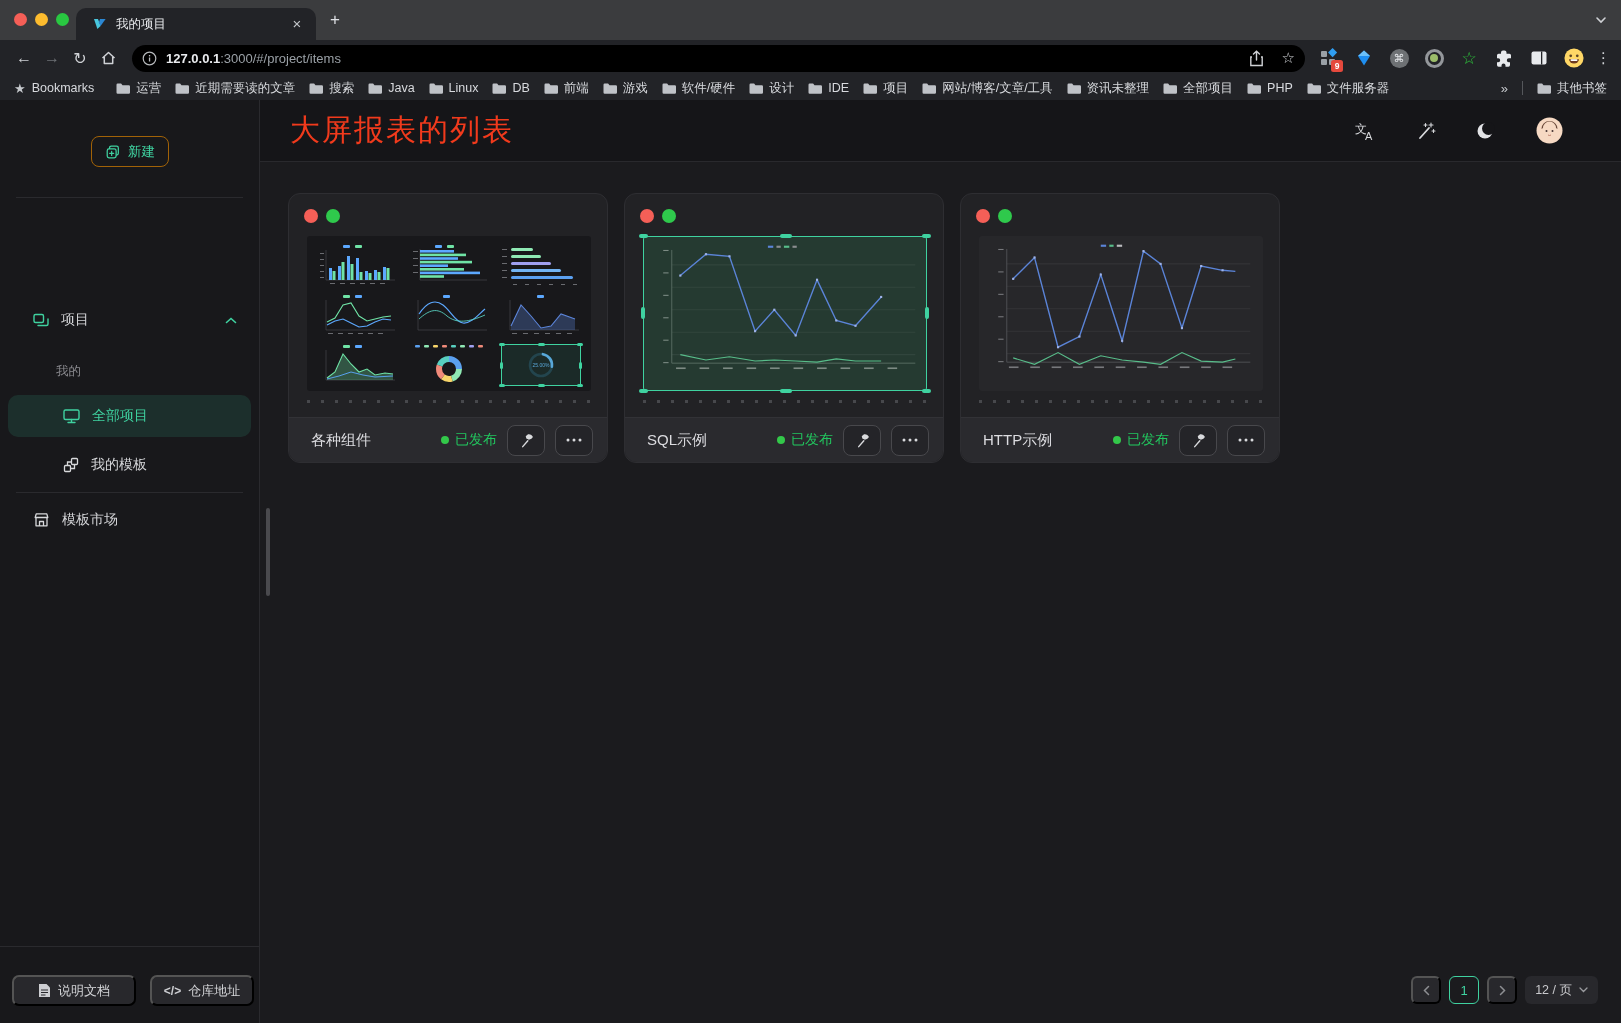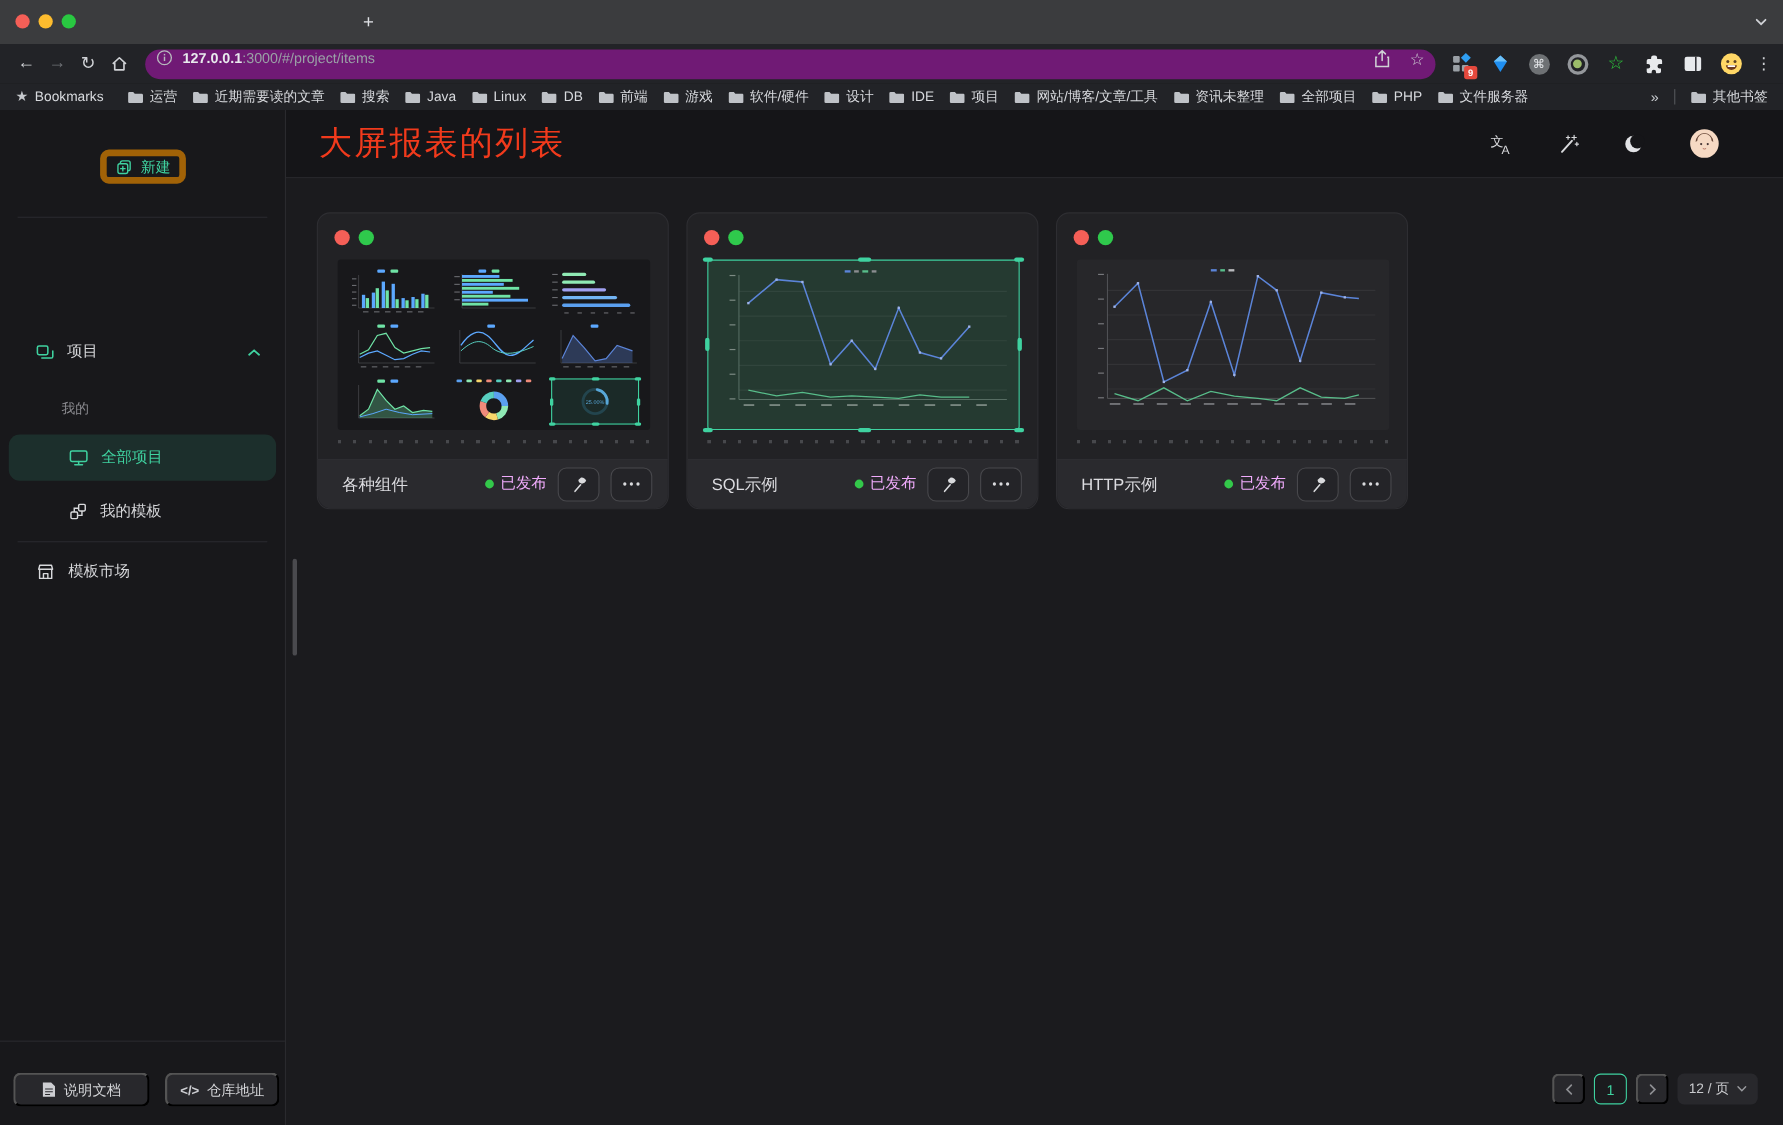--- a/index.html
+++ b/index.html
@@ -16,22 +16,22 @@
   .tab .fav { width:16px; height:16px; margin:0 8px 0 6px; flex:none; }
   .tab .ttl { color:#e8eaed; font-size:12.5px; flex:1; white-space:nowrap; overflow:hidden; }
   .tab .close { color:#c3c6ca; font-size:15px; width:18px; height:18px; line-height:17px; text-align:center; border-radius:4px; }
   .newtab { position:absolute; left:330px; top:13px; color:#dfe1e5; font-size:17px; line-height:14px; }
   .tabchev { position:absolute; right:14px; top:16px; }
   .toolbar { position:absolute; top:40px; left:0; right:0; height:36px; background:#222327;
     display:flex; align-items:center; padding:0 10px; }
   .navic { width:28px; height:28px; display:flex; align-items:center; justify-content:center;
     color:#cfd1d5; font-size:16px; border-radius:50%; flex:none; }
   .navic.dim { color:#6e7175; }
-  .omnibox { margin-left:10px; height:27px; flex:1; max-width:1190px; background:#701a75; border-radius:14px;
-    display:flex; padding:0 10px; color:#dfe1e5; font-size:13px; }
+  .omnibox { margin-left:10px; height:27px; flex:1; max-width:1190px; background:#000000; border-radius:14px;
+    display:flex; align-items:center; padding:0 10px; color:#dfe1e5; font-size:13px; }
   .omnibox .host { color:#e8eaed; font-weight:700; }
   .omnibox .path { color:#9aa0a6; }
   .omnibox .spacer { flex:1; }
   .exts { display:flex; align-items:center; gap:15px; margin-left:14px; }
   .extic { position:relative; width:20px; height:20px; display:flex; align-items:center; justify-content:center; }
   .badge { position:absolute; right:-4px; bottom:-4px; min-width:12px; height:12px; background:#e5493d;
     color:#fff; font-size:8.5px; font-weight:700; border-radius:2.5px; display:flex; align-items:center; justify-content:center; padding:0 2px;}
   .circ { width:19px; height:19px; border-radius:50%; background:#6e7174; color:#e4e6e9; font-size:11px;
     display:flex; align-items:center; justify-content:center; }
   .circ2 { width:19px; height:19px; border-radius:50%; border:3px solid #94979b; background:transparent;
@@ -42,21 +42,21 @@
   .bookmarksbar { position:absolute; top:76px; left:0; right:0; height:24px; background:#222327;
     display:flex; align-items:center; padding:0 14px; color:#d8dade; font-size:12.5px; gap:22px; white-space:nowrap; }
   .bm { display:flex; align-items:center; gap:6px; color:#d8dade; }
   .bm svg { flex:none; }
   .bm-right { margin-left:auto; display:flex; align-items:center; gap:14px; }
   .vdiv { width:1px; height:14px; background:#55575b; }
 
   
   .app { position:absolute; top:100px; left:0; right:0; bottom:0; background:#1b1b1e; }
   .sidebar { position:absolute; top:0; left:0; bottom:0; width:260px; background:#18181b; border-right:1px solid #2a2a2e; }
-  .btn-new { position:absolute; left:91px; top:36px; width:78px; height:31px; border:6px solid #a16207; border-radius:8px;
+  .btn-new { position:absolute; left:91px; top:36px; width:78px; height:31px; border:1px solid #a16207; border-radius:8px;
     background:transparent; color:#3fd2a0; font-size:13.5px; display:flex; align-items:center; justify-content:center; gap:7px; }
   .sb-div { position:absolute; left:16px; right:16px; height:1px; background:#2a2a2e; }
   .sb-row { position:absolute; left:0; right:0; height:30px; display:flex; align-items:center; color:#d4d5d8; font-size:14px; gap:11px; }
   .sb-sel { position:absolute; left:8px; right:8px; height:42px; border-radius:10px; background:rgba(63,210,160,0.13);
     display:flex; align-items:center; color:#3fd2a0; font-size:14px; gap:11px; padding-left:54px; }
   .sb-foot-btn { position:absolute; height:31px; background:#28282c; border-radius:7px; color:#d4d5d8; font-size:13px;
     display:flex; align-items:center; justify-content:center; gap:7px; }
 
   .main { position:absolute; top:0; left:260px; right:0; bottom:0; }
   .pghead { position:absolute; top:0; left:0; right:0; height:62px; background:#151518; border-bottom:1px solid #29292d;
@@ -73,21 +73,21 @@
   .thumb { position:absolute; left:18px; top:42px; width:284px; height:155px; border-radius:3px; }
   .thumb.t1 { background:#18181b; }
   .thumb.t2 { background:#253a31; border:1px solid #3fd2a0; }
   .thumb.t3 { background:#27272a; }
   .hdl { position:absolute; background:#3fd2a0; border-radius:2px; }
   .dotted { position:absolute; left:18px; top:206px; width:284px; height:3px;
     background:repeating-linear-gradient(90deg,#47484c 0 3px,transparent 3px 14px); }
   .cardfoot { position:absolute; left:0; right:0; bottom:0; height:45px; background:#2a2a2e;
     border-radius:0 0 12px 12px; border-top:1px solid #323236; display:flex; align-items:center; padding:0 14px 0 22px; }
   .cname { color:#dcdce0; font-size:15px; }
-  .cstatus { margin-left:auto; display:flex; align-items:center; gap:6px; color:#f0abfc; font-size:14px; }
+  .cstatus { margin-left:auto; display:flex; align-items:center; gap:6px; color:#22c55e; font-size:14px; }
   .sdot { width:8px; height:8px; border-radius:50%; background:#33c84a; }
   .cbtn { width:38px; height:31px; margin-left:10px; background:#242428; border:1px solid #48484c; border-radius:8px;
     display:flex; align-items:center; justify-content:center; }
   .mini { position:absolute; }
 
   .pager { position:absolute; right:23px; bottom:19px; display:flex; align-items:center; gap:8px; }
   .pbtn { width:30px; height:28px; background:#28282c; border-radius:6px; display:flex; align-items:center; justify-content:center; }
   .pcur { width:30px; height:28px; border:1px solid #3fd2a0; border-radius:6px; color:#3fd2a0; font-size:13px;
     display:flex; align-items:center; justify-content:center; background:transparent; }
   .psel { height:28px; padding:0 10px; background:#28282c; border-radius:6px; color:#c9cacd; font-size:12.5px;
@@ -98,20 +98,28 @@
 </style>
 </head>
 <body>
 
 <div class="window">
 
   <div class="tabstrip">
     <span class="tl red"></span>
     <span class="tl yellow"></span>
     <span class="tl green"></span>
+    <div class="tab">
+      <svg class="fav" viewBox="0 0 16 16">
+        <polygon points="2,3 6,3 8.6,10 5.4,13" fill="#49c7dd"></polygon>
+        <polygon points="8,3 13.6,3 8.6,10 6.8,6.4" fill="#2b87d3"></polygon>
+      </svg>
+      <span class="ttl">我的项目</span>
+      <span class="close">×</span>
+    </div>
     <span class="newtab">+</span>
     <svg class="tabchev" width="12" height="8" viewBox="0 0 12 8">
       <polyline points="2,2 6,6 10,2" fill="none" stroke="#cfd1d5" stroke-width="1.6" stroke-linecap="round"></polyline>
     </svg>
   </div>
 
   <div class="toolbar">
     <span class="navic">←</span>
     <span class="navic dim">→</span>
     <span class="navic">↻</span>

